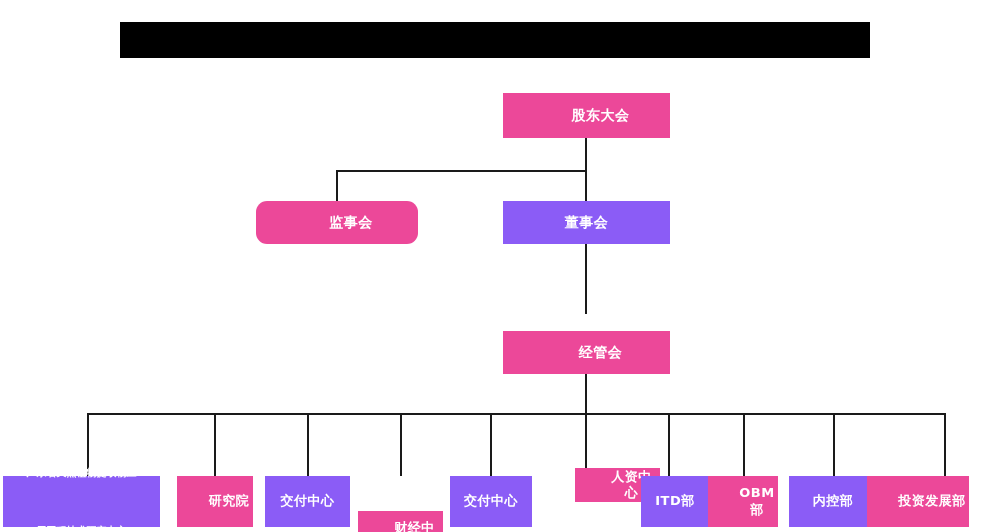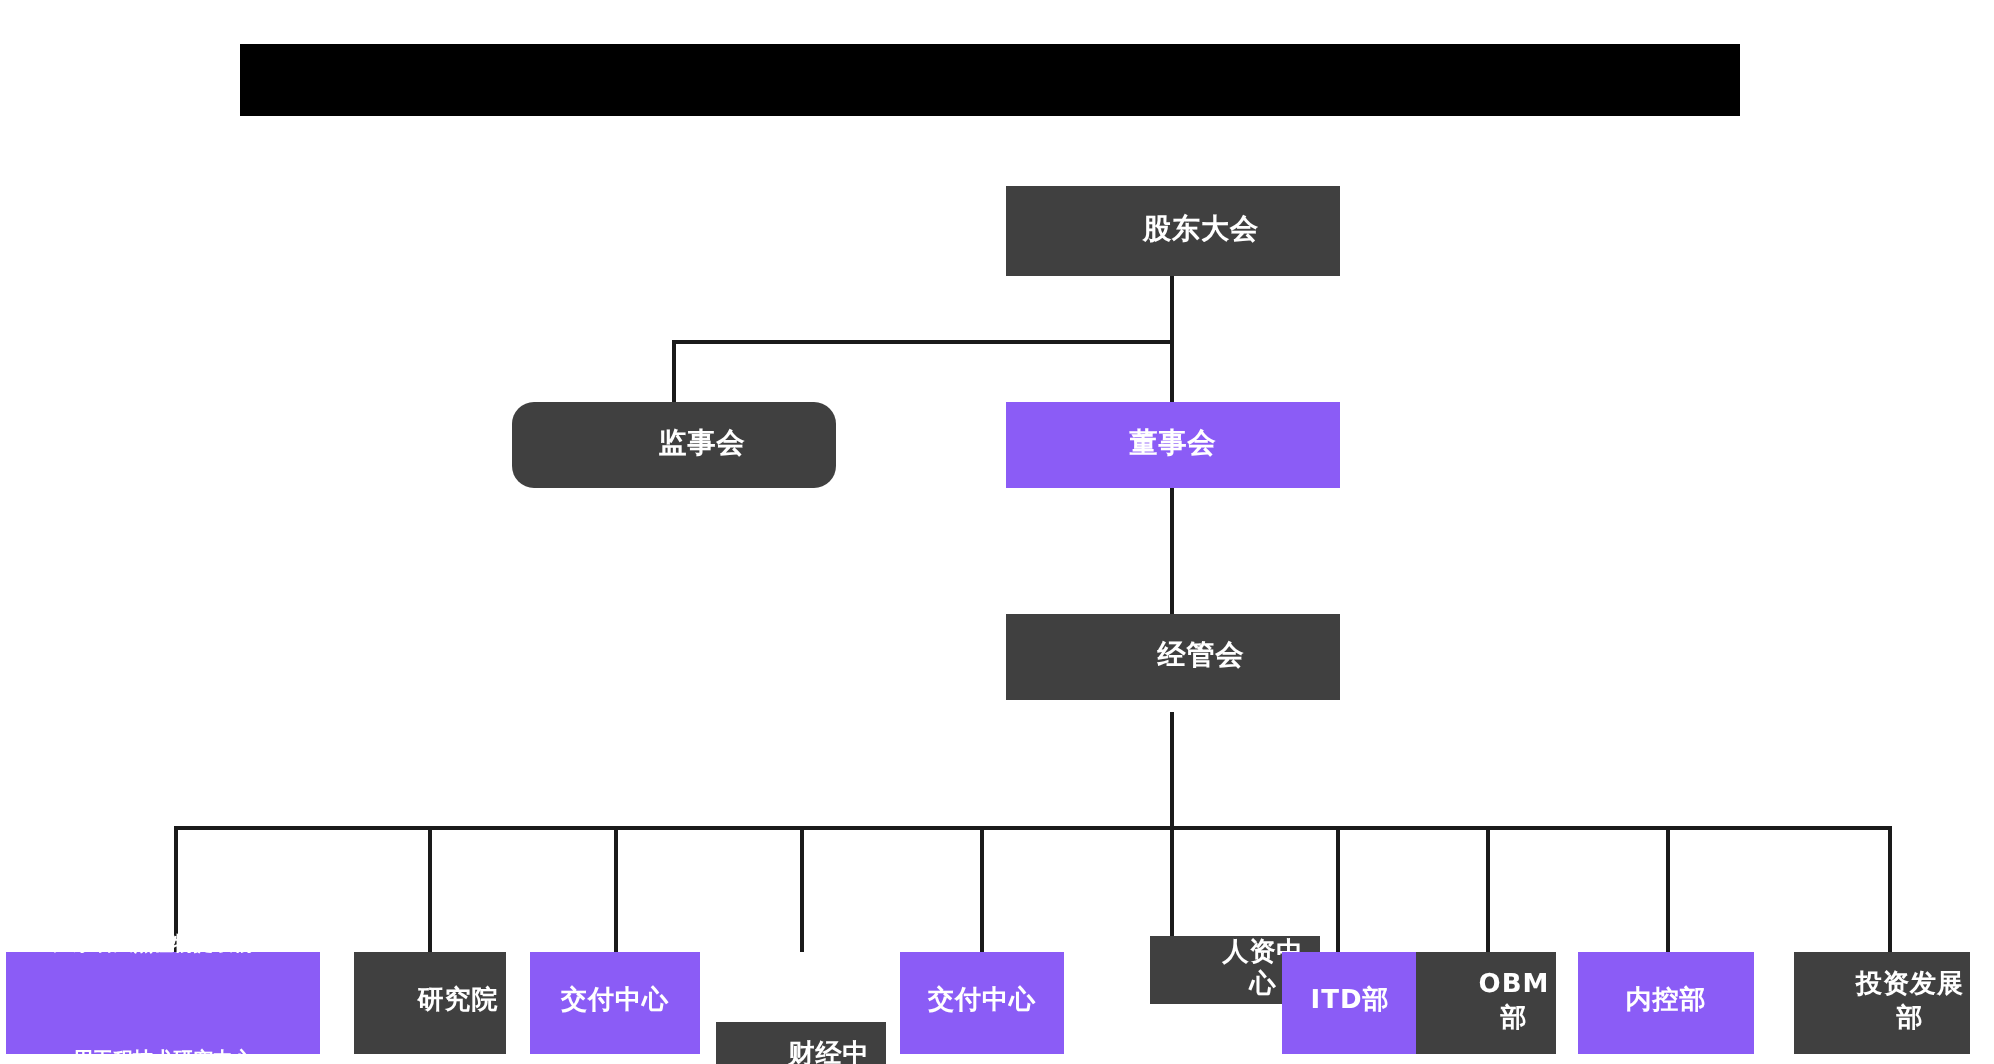--- a/index.html
+++ b/index.html
@@ -21,21 +21,21 @@
     display:flex;
     align-items:center;
     justify-content:center;
     text-align:center;
     color:#ffffff;
     font-weight:bold;
     line-height:1.25;
     box-sizing:border-box;
     letter-spacing:0.5px;
   }
-  .node.dark{background:#404040;padding-left:28px;}
+  .node.dark{background:#ec4899;padding-left:28px;}
   .node.light{background:#8b5cf6;}
 
   .node .label{display:block;padding:0 2px;}
 
   .lvl1,.lvl2,.lvl3{font-size:14px;}
   .dept{font-size:13px;}
   .dept.tiny{font-size:10px;letter-spacing:0px;line-height:1.35;}
 
   .conn{
     position:absolute;
@@ -77,21 +77,21 @@
   </div>
 
   <div class="node dark lvl2" style="left:256px;top:201px;width:162px;height:43px;border-radius:11px;">
     <span class="label">监事会</span>
   </div>
 
   <div class="node light lvl2" style="left:503px;top:201px;width:167px;height:43px;">
     <span class="label">董事会</span>
   </div>
 
-  <div class="node dark lvl3" style="left:503px;top:307px;width:167px;height:43px;">
+  <div class="node dark lvl3" style="left:503px;top:331px;width:167px;height:43px;">
     <span class="label">经管会</span>
   </div>
 
   <div class="node light dept tiny" style="left:3px;top:476px;width:157px;height:51px;flex-direction:column;justify-content:center;gap:45px;">
     <span class="label">广东省天然植物提取物应</span>
     <span class="label">用工程技术研究中心</span>
   </div>
 
   <div class="node dark dept" style="left:177px;top:476px;width:76px;height:51px;">
     <span class="label">研究院</span>
@@ -118,17 +118,17 @@
   </div>
 
   <div class="node dark dept" style="left:708px;top:476px;width:70px;height:51px;">
     <span class="label">OBM部</span>
   </div>
 
   <div class="node light dept" style="left:789px;top:476px;width:88px;height:51px;">
     <span class="label">内控部</span>
   </div>
 
-  <div class="node dark dept" style="left:897px;top:476px;width:88px;height:51px;">
+  <div class="node dark dept" style="left:867px;top:476px;width:102px;height:51px;">
     <span class="label">投资发展部</span>
   </div>
 
 </div>
 
 </body></html>

